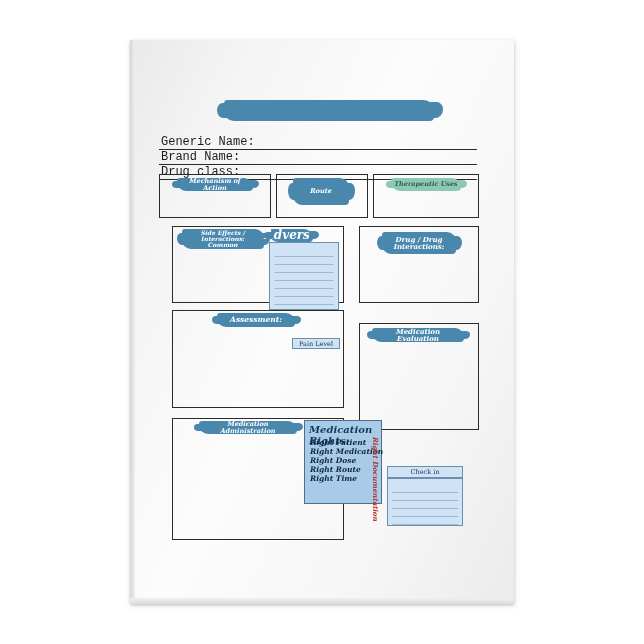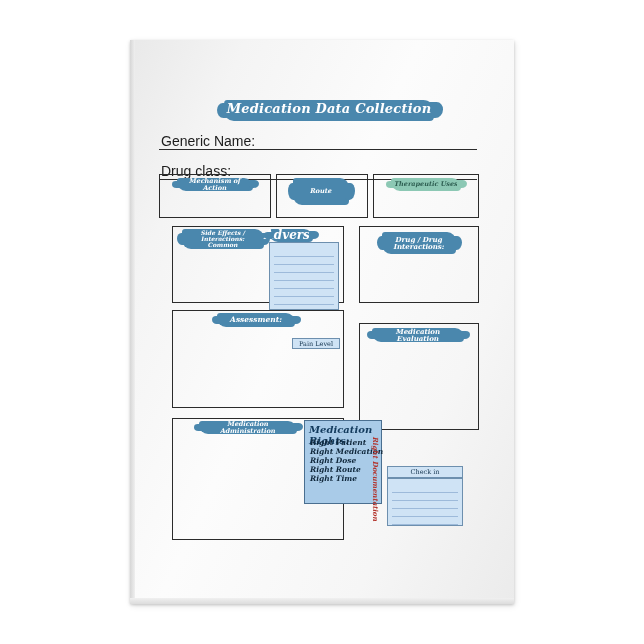--- a/index.html
+++ b/index.html
@@ -104,22 +104,22 @@
     position: absolute;
     left: 0;
     width: 318px;
     border-bottom: 1.2px solid #2b2b2b;
     height: 13px;
   }
   .field-label {
     position: absolute;
     left: 2px;
     bottom: 0px;
-    font-family: Liberation Sans, sans-serif;
-    font-size: 14px;
+    font-family: Liberation Mono, monospace;
+    font-size: 12px;
     color: #1c1c1c;
     white-space: nowrap;
   }
 
   
   .box {
     position: absolute;
     border: 1.1px solid #2b2b2b;
     background: transparent;
   }
@@ -247,25 +247,27 @@
 <div id="stage">
 
   <div class="pad">
     <div class="pad-edge-left"></div>
     <div class="pad-edge-bottom"></div>
 
     <div class="sheet">
 
       <div class="title-wrap">
         <div class="title-brush"></div>
-        <div class="title-text">Medication Data Collection</div>
       </div>
 
       <div class="field-line" style="top:38px;">
         <span class="field-label">Generic Name:</span>
+      </div>
+      <div class="field-line" style="top:53px;">
+        <span class="field-label">Brand Name:</span>
       </div>
       <div class="field-line" style="top:68px;">
         <span class="field-label">Drug class:</span>
       </div>
 
       <div class="box" style="left:0px; top:76px; width:110px; height:42px;"></div>
       <div class="tag" style="left:18px; top:80px; width:76px; height:13px; font-size:6.5px;text-align:center;">Mechanism of Action</div>
 
       <div class="box" style="left:117px; top:76px; width:90px; height:42px;"></div>
       <div class="tag" style="left:134px; top:80px; width:56px; height:27px; font-size:6.5px;">Route</div>

